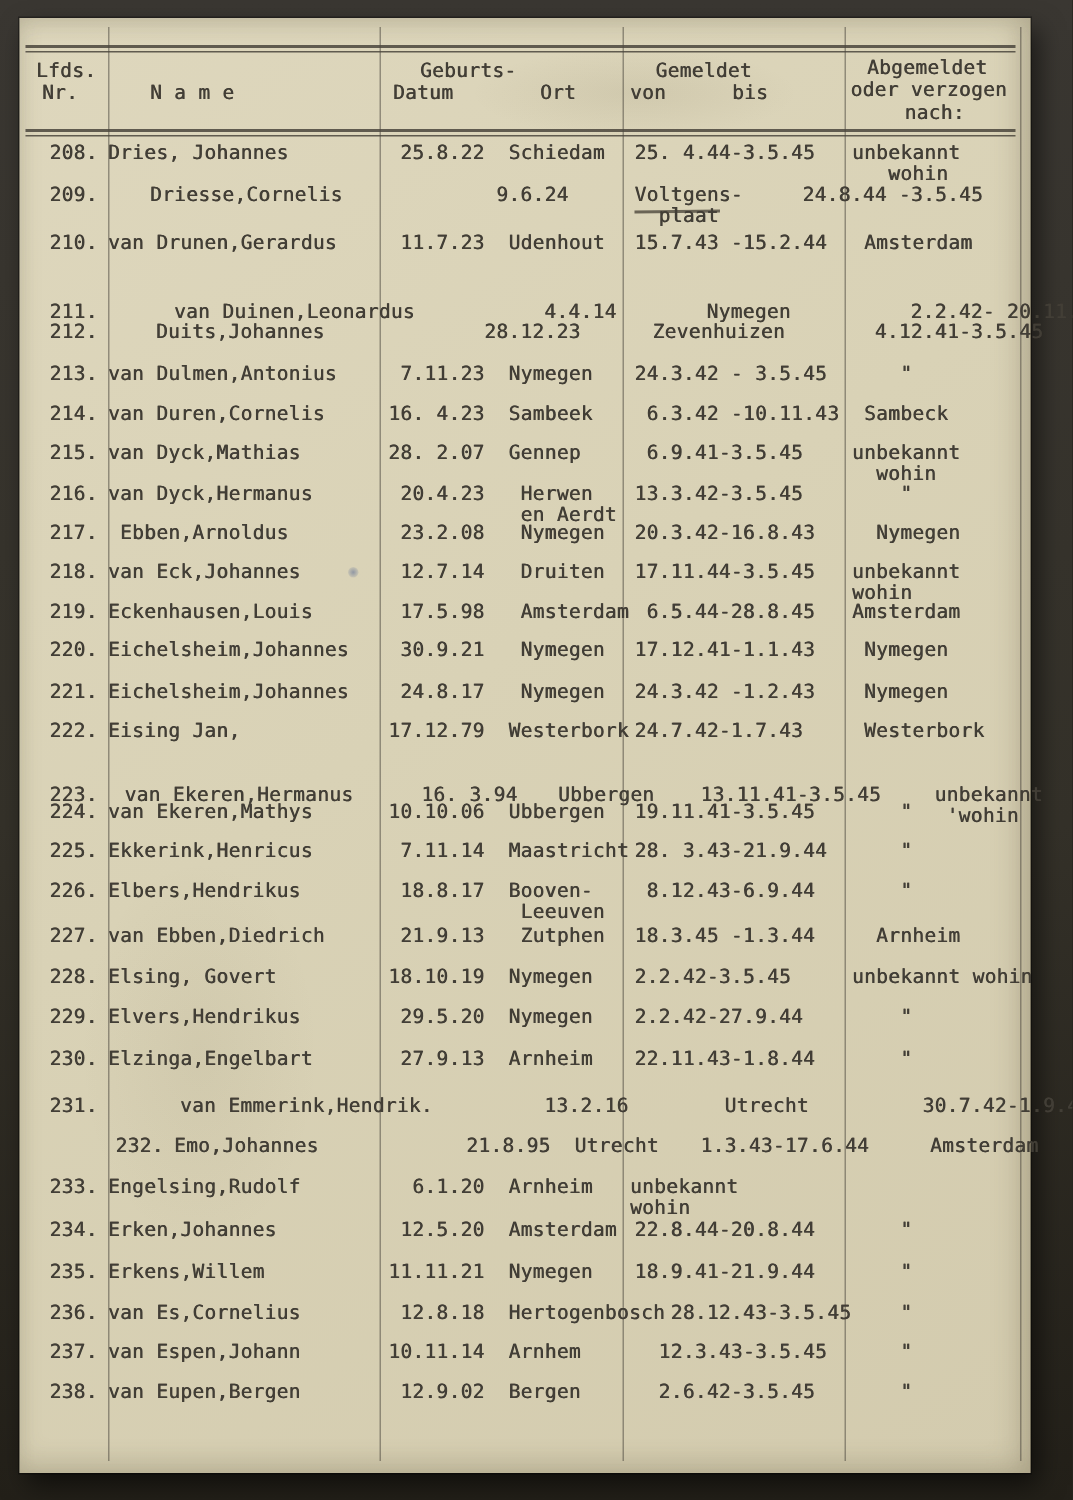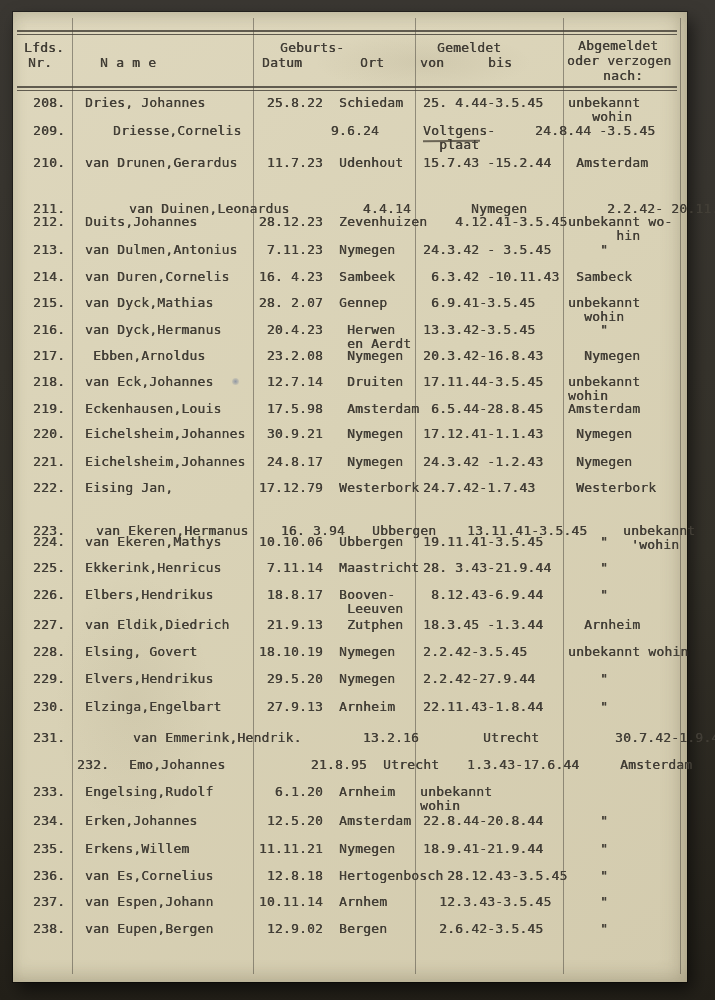--- a/index.html
+++ b/index.html
@@ -30,21 +30,21 @@
   .smudge.s1{left:300px;top:20px;width:220px;height:60px;background:radial-gradient(ellipse at center,rgba(110,100,70,.10),rgba(110,100,70,0) 70%);}
   .smudge.s2{left:40px;top:560px;width:160px;height:260px;background:radial-gradient(ellipse at center,rgba(110,100,70,.07),rgba(110,100,70,0) 70%);}
   .hline{position:absolute;left:4px;width:660px;height:0;border-top:2px solid var(--rule);opacity:.85;}
   .hline.thin{border-top-width:1px;}
   .vline{position:absolute;top:6px;height:956px;width:1px;background:var(--divider);}
   .hdr{position:absolute;white-space:pre;}
   .row{position:absolute;left:0;width:564px;display:grid;
        grid-template-columns:59px 181px 80px 82px 148px 1fr;}
   .row .cell{min-width:0;white-space:pre;overflow:visible;}
   .cell.nr{padding-left:20px;}
-  .cell.name{padding-left:13px;}
+  .cell.name{}
   .cell.datum{text-align:right;padding-right:10px;}
   .cell.ort{padding-left:6px;}
   .cell.gemeldet{padding-left:8px;}
   .cell.nach{padding-left:5px;}
   .underline-mark{position:absolute;left:410px;top:128px;width:57px;height:2px;
     background:rgba(58,53,43,.7);transform:rotate(-.6deg);}
   .ink-dot{position:absolute;left:219px;top:366px;width:7px;height:7px;border-radius:50%;
     background:radial-gradient(circle,rgba(96,112,150,.6),rgba(96,112,150,.15) 70%);}
 </style>
 </head>
@@ -111,21 +111,21 @@
     <span class="cell nach"> Amsterdam</span>
   </div>
         <div class="row" style="top: 190px; gap: 44px;">
     <span class="cell nr">211.</span>
     <span class="cell name">van Duinen,Leonardus</span>
     <span class="cell datum">4.4.14</span>
     <span class="cell ort">Nymegen</span>
     <span class="cell gemeldet"> 2.2.42- 20.11.43</span>
     <span class="cell nach"> Nymegen</span>
   </div>
-        <div class="row" style="top: 203px;">
+        <div class="row" style="top: 203px; gap: 32px;">
     <span class="cell nr">212.</span>
     <span class="cell name">Duits,Johannes</span>
     <span class="cell datum">28.12.23</span>
     <span class="cell ort">Zevenhuizen</span>
     <span class="cell gemeldet">    4.12.41-3.5.45</span>
     <span class="cell nach">unbekannt wo-
       hin</span>
   </div>
         <div class="row" style="top: 231px;">
     <span class="cell nr">213.</span>
@@ -239,21 +239,21 @@
     <span class="cell nr">226.</span>
     <span class="cell name">Elbers,Hendrikus</span>
     <span class="cell datum">18.8.17</span>
     <span class="cell ort">Booven-
  Leeuven</span>
     <span class="cell gemeldet"> 8.12.43-6.9.44</span>
     <span class="cell nach">    "</span>
   </div>
         <div class="row" style="top: 606px;">
     <span class="cell nr">227.</span>
-    <span class="cell name">van Eldik,Diedrich</span>
+    <span class="cell name">van Ebben,Diedrich</span>
     <span class="cell datum">21.9.13</span>
     <span class="cell ort"> Zutphen</span>
     <span class="cell gemeldet">18.3.45 -1.3.44</span>
     <span class="cell nach">  Arnheim</span>
   </div>
         <div class="row" style="top: 633px;">
     <span class="cell nr">228.</span>
     <span class="cell name">Elsing, Govert</span>
     <span class="cell datum">18.10.19</span>
     <span class="cell ort">Nymegen</span>

